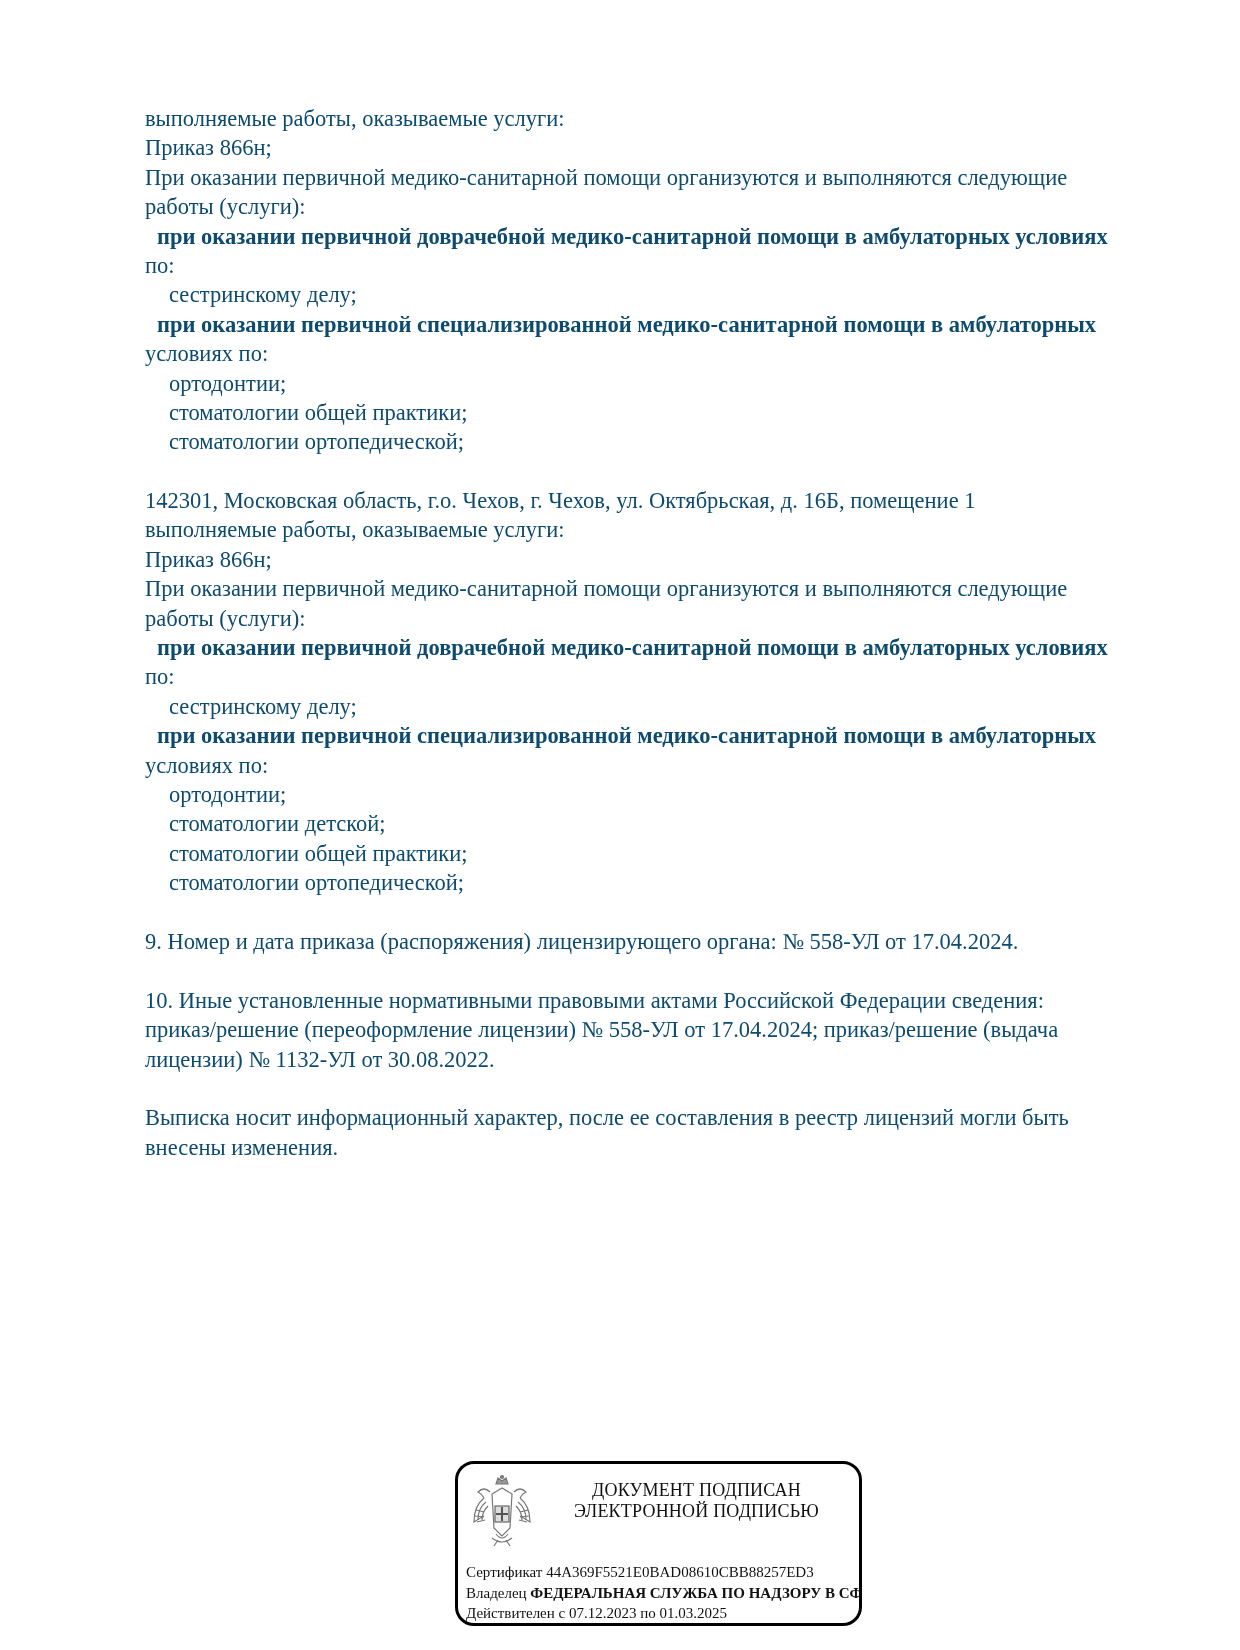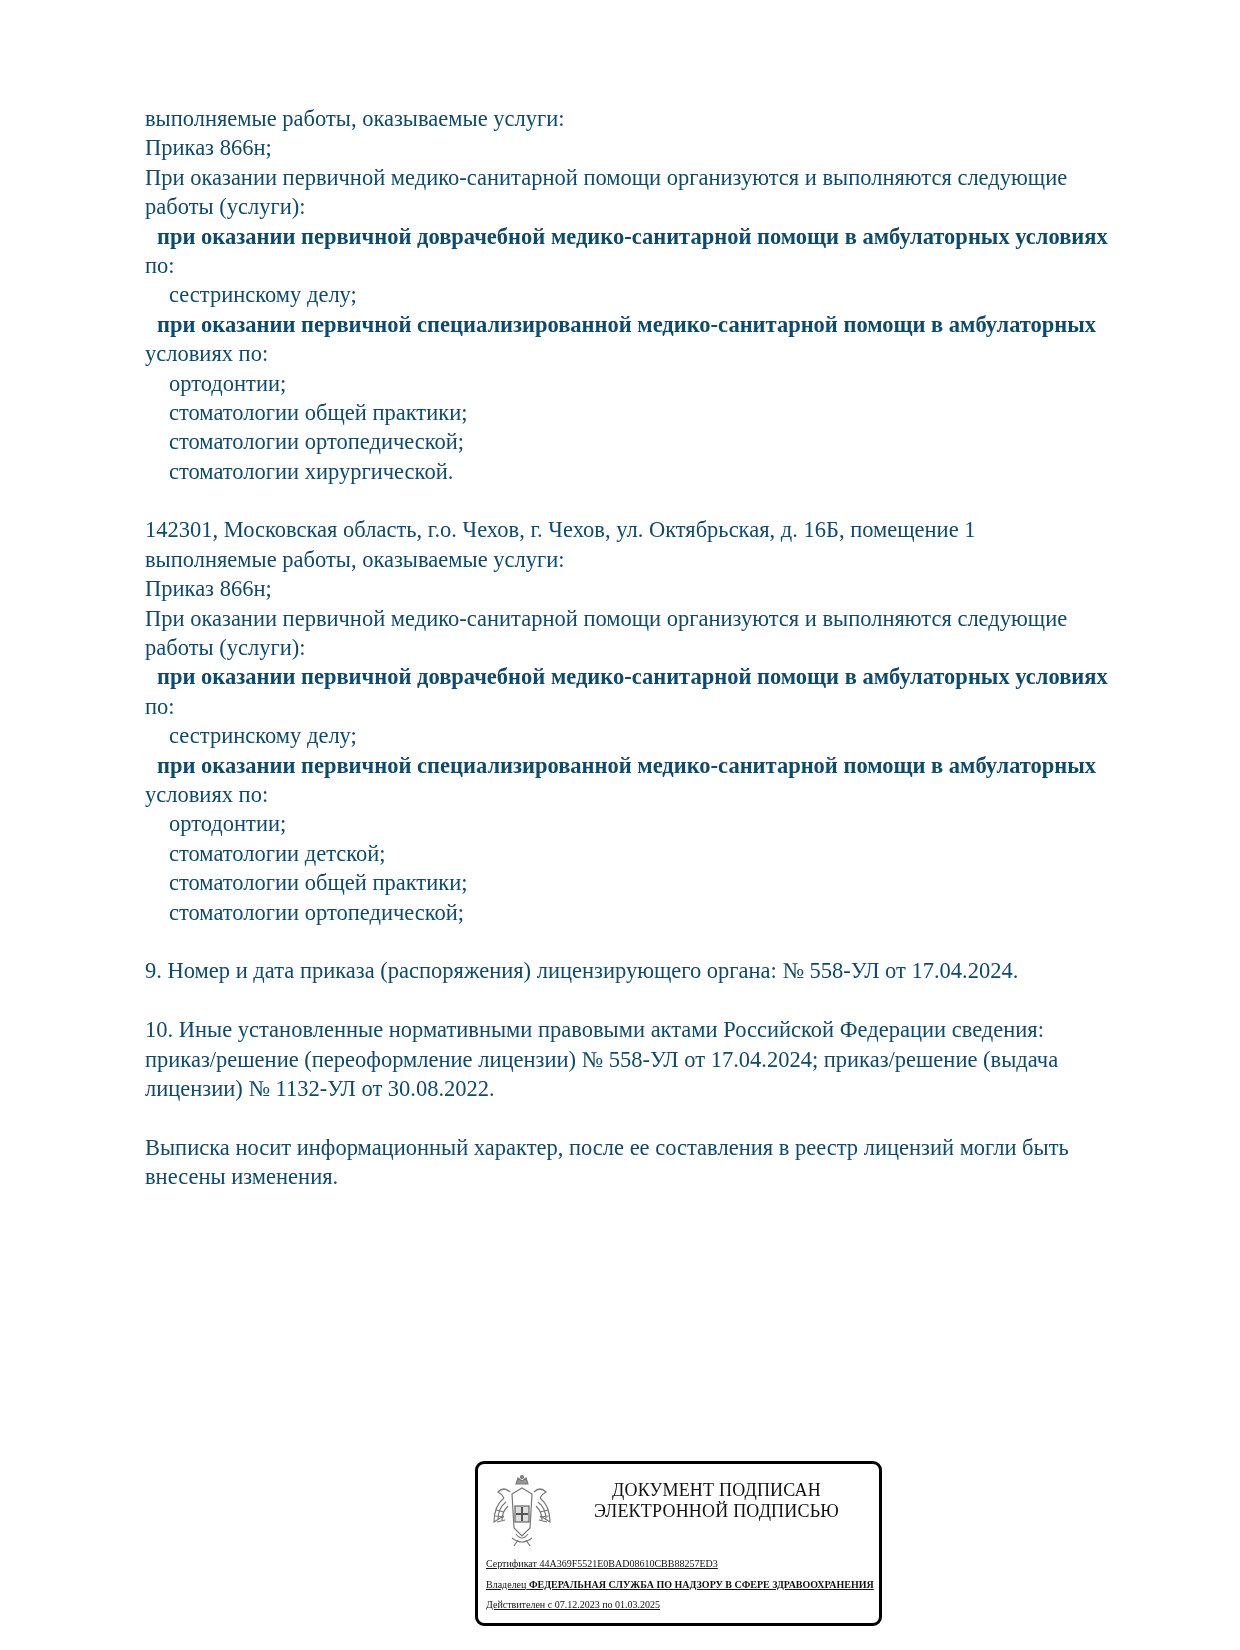--- a/index.html
+++ b/index.html
@@ -8,32 +8,32 @@
     position: absolute; left: 145px; top: 104px; width: 1000px;
     font-family: "Liberation Serif", "DejaVu Serif", serif;
     font-size: 22.5px; line-height: 29.4px; color: #0c4a6e;
   }
   .line { white-space: pre; height: 29.4px; }
   .blank { height: 29.4px; }
   .ind1 { padding-left: 12px; font-weight: bold; }
   .ind2 { padding-left: 24px; }
   .stamp {
     position: absolute; left: 455px; top: 1461px; width: 407px; height: 165px;
-    border: 3px solid #000; border-radius: 9px; box-sizing: border-box;
+    border: 3px solid #000; border-radius: 19px; box-sizing: border-box;
     overflow: hidden; background: #fff;
-    font-family: "Liberation Serif", "DejaVu Serif", serif; color: #111; margin-left: 20px;
+    font-family: "Liberation Serif", "DejaVu Serif", serif; color: #111;
   }
   .emblem { position: absolute; left: 12px; top: 10px; width: 64px; height: 74px; }
   .stamp-title {
     position: absolute; left: 80px; right: 4px; top: 16px; text-align: center;
     font-size: 18px; line-height: 21px; letter-spacing: 0.2px;
   }
   .stamp-info {
-    position: absolute; left: 8px; top: 90px; width: 600px;
-    font-size: 10px; line-height: 20.5px; white-space: nowrap; text-decoration: underline;
+    position: absolute; left: 8px; top: 98px; width: 600px;
+    font-size: 15px; line-height: 20.5px; white-space: nowrap;
   }
   .owner-value { font-weight: bold; }
 </style>
 </head>
 <body>
 
 <div class="page">
 
   <div>
     <div class="line">выполняемые работы, оказываемые услуги:</div>
@@ -41,21 +41,20 @@
     <div class="line">При оказании первичной медико-санитарной помощи организуются и выполняются следующие</div>
     <div class="line">работы (услуги):</div>
     <div class="line ind1">при оказании первичной доврачебной медико-санитарной помощи в амбулаторных условиях</div>
     <div class="line">по:</div>
     <div class="line ind2">сестринскому делу;</div>
     <div class="line ind1">при оказании первичной специализированной медико-санитарной помощи в амбулаторных</div>
     <div class="line">условиях по:</div>
     <div class="line ind2">ортодонтии;</div>
     <div class="line ind2">стоматологии общей практики;</div>
     <div class="line ind2">стоматологии ортопедической;</div>
-    <div class="line ind2">стоматологии хирургической.</div>
   </div>
   <div class="blank"></div>
 
   <div>
     <div class="line">142301, Московская область, г.о. Чехов, г. Чехов, ул. Октябрьская, д. 16Б, помещение 1</div>
     <div class="line">выполняемые работы, оказываемые услуги:</div>
     <div class="line">Приказ 866н;</div>
     <div class="line">При оказании первичной медико-санитарной помощи организуются и выполняются следующие</div>
     <div class="line">работы (услуги):</div>
     <div class="line ind1">при оказании первичной доврачебной медико-санитарной помощи в амбулаторных условиях</div>

